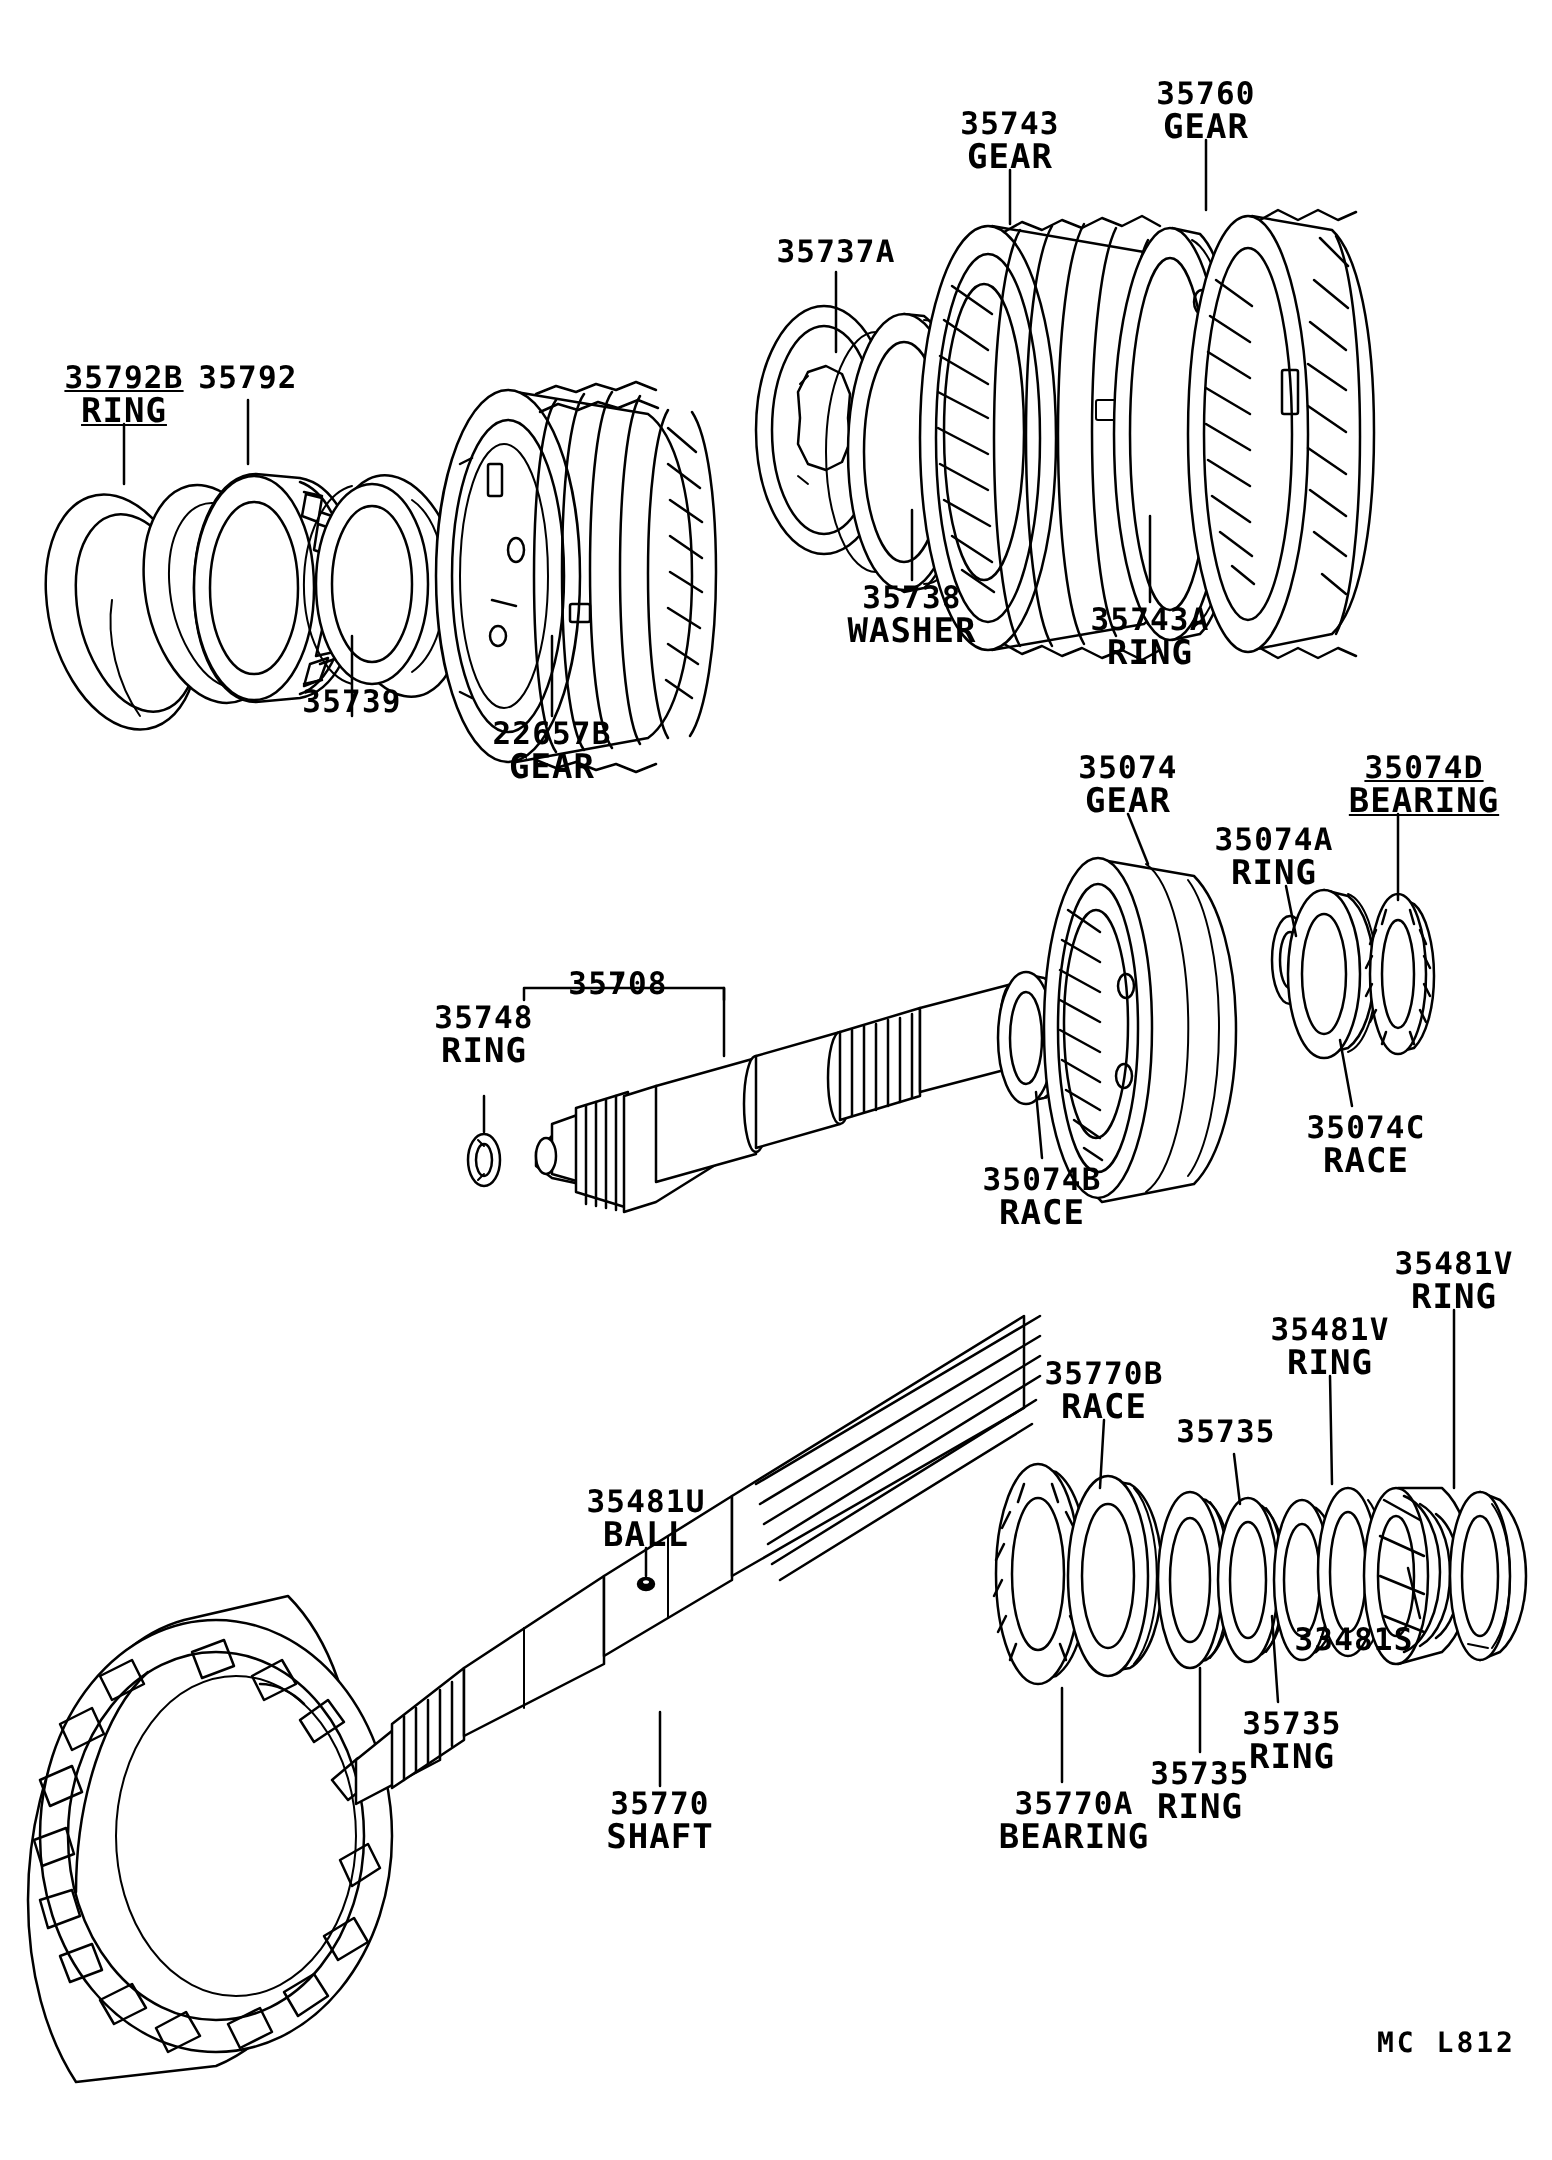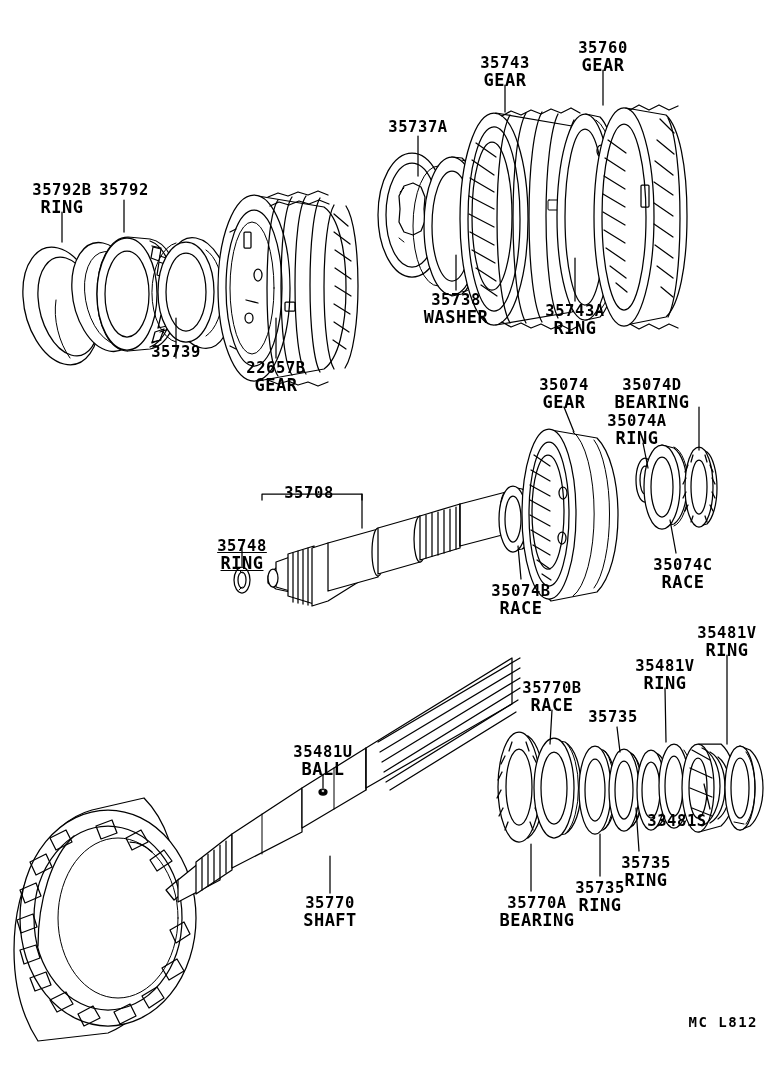--- a/index.html
+++ b/index.html
@@ -549,21 +549,21 @@
     <line x1="617" y1="727" x2="620" y2="752"></line>
     <line x1="665" y1="688" x2="666" y2="742"></line>
     <line x1="727" y1="655" x2="727" y2="744"></line>
     <line x1="710" y1="809" x2="704" y2="784"></line>
     <line x1="531" y1="891" x2="531" y2="844"></line>
     <line x1="600" y1="876" x2="600" y2="834"></line>
     <line x1="639" y1="851" x2="636" y2="808"></line>
   </g>
 </svg>
 
-<div class="lbl ctr" style="left:62px;top:182px;">
+<div class="lbl ctr" style="left:62px;top:182px;text-decoration:underline;">
   <span class="num">35792B</span>
   <span class="sub">RING</span>
 </div>
 <div class="lbl ctr" style="left:124px;top:182px;">
   <span class="num">35792</span>
   <span class="sub"></span>
 </div>
 <div class="lbl ctr" style="left:176px;top:344px;">
   <span class="num">35739</span>
   <span class="sub"></span>
@@ -591,41 +591,41 @@
 </div>
 <div class="lbl ctr" style="left:575px;top:303px;">
   <span class="num">35743A</span>
   <span class="sub">RING</span>
 </div>
 
 <div class="lbl ctr" style="left:564px;top:377px;">
   <span class="num">35074</span>
   <span class="sub">GEAR</span>
 </div>
-<div class="lbl ctr" style="left:652px;top:377px;">
+<div class="lbl ctr" style="left:712px;top:377px;text-decoration:underline;">
   <span class="num">35074D</span>
   <span class="sub">BEARING</span>
 </div>
 <div class="lbl ctr" style="left:637px;top:413px;">
   <span class="num">35074A</span>
   <span class="sub">RING</span>
 </div>
 <div class="lbl ctr" style="left:683px;top:557px;">
   <span class="num">35074C</span>
   <span class="sub">RACE</span>
 </div>
 <div class="lbl ctr" style="left:521px;top:583px;">
   <span class="num">35074B</span>
   <span class="sub">RACE</span>
 </div>
 <div class="lbl ctr" style="left:309px;top:485px;">
   <span class="num">35708</span>
   <span class="sub"></span>
 </div>
-<div class="lbl ctr" style="left:242px;top:538px;text-decoration:underline;">
+<div class="lbl ctr" style="left:242px;top:502px;">
   <span class="num">35748</span>
   <span class="sub">RING</span>
 </div>
 
 <div class="lbl ctr" style="left:323px;top:744px;">
   <span class="num">35481U</span>
   <span class="sub">BALL</span>
 </div>
 <div class="lbl ctr" style="left:330px;top:895px;">
   <span class="num">35770</span>

